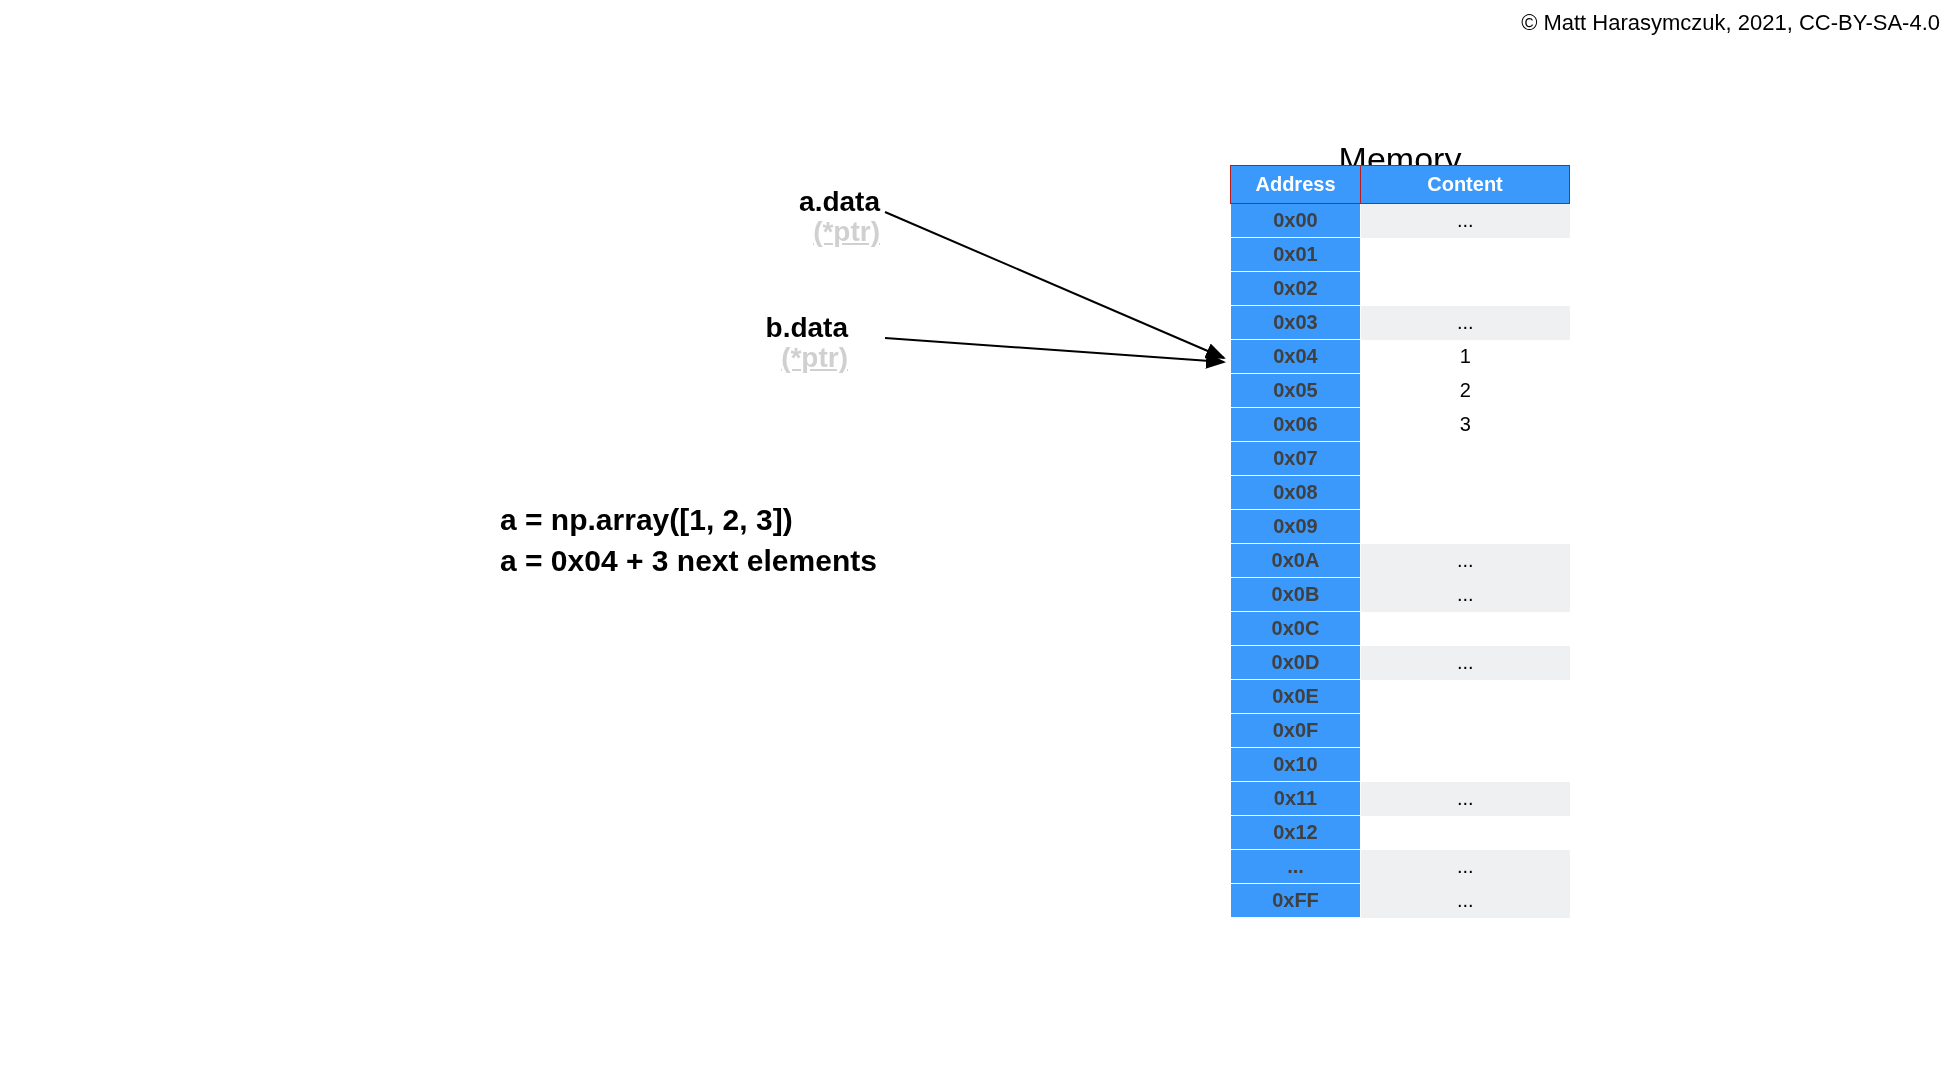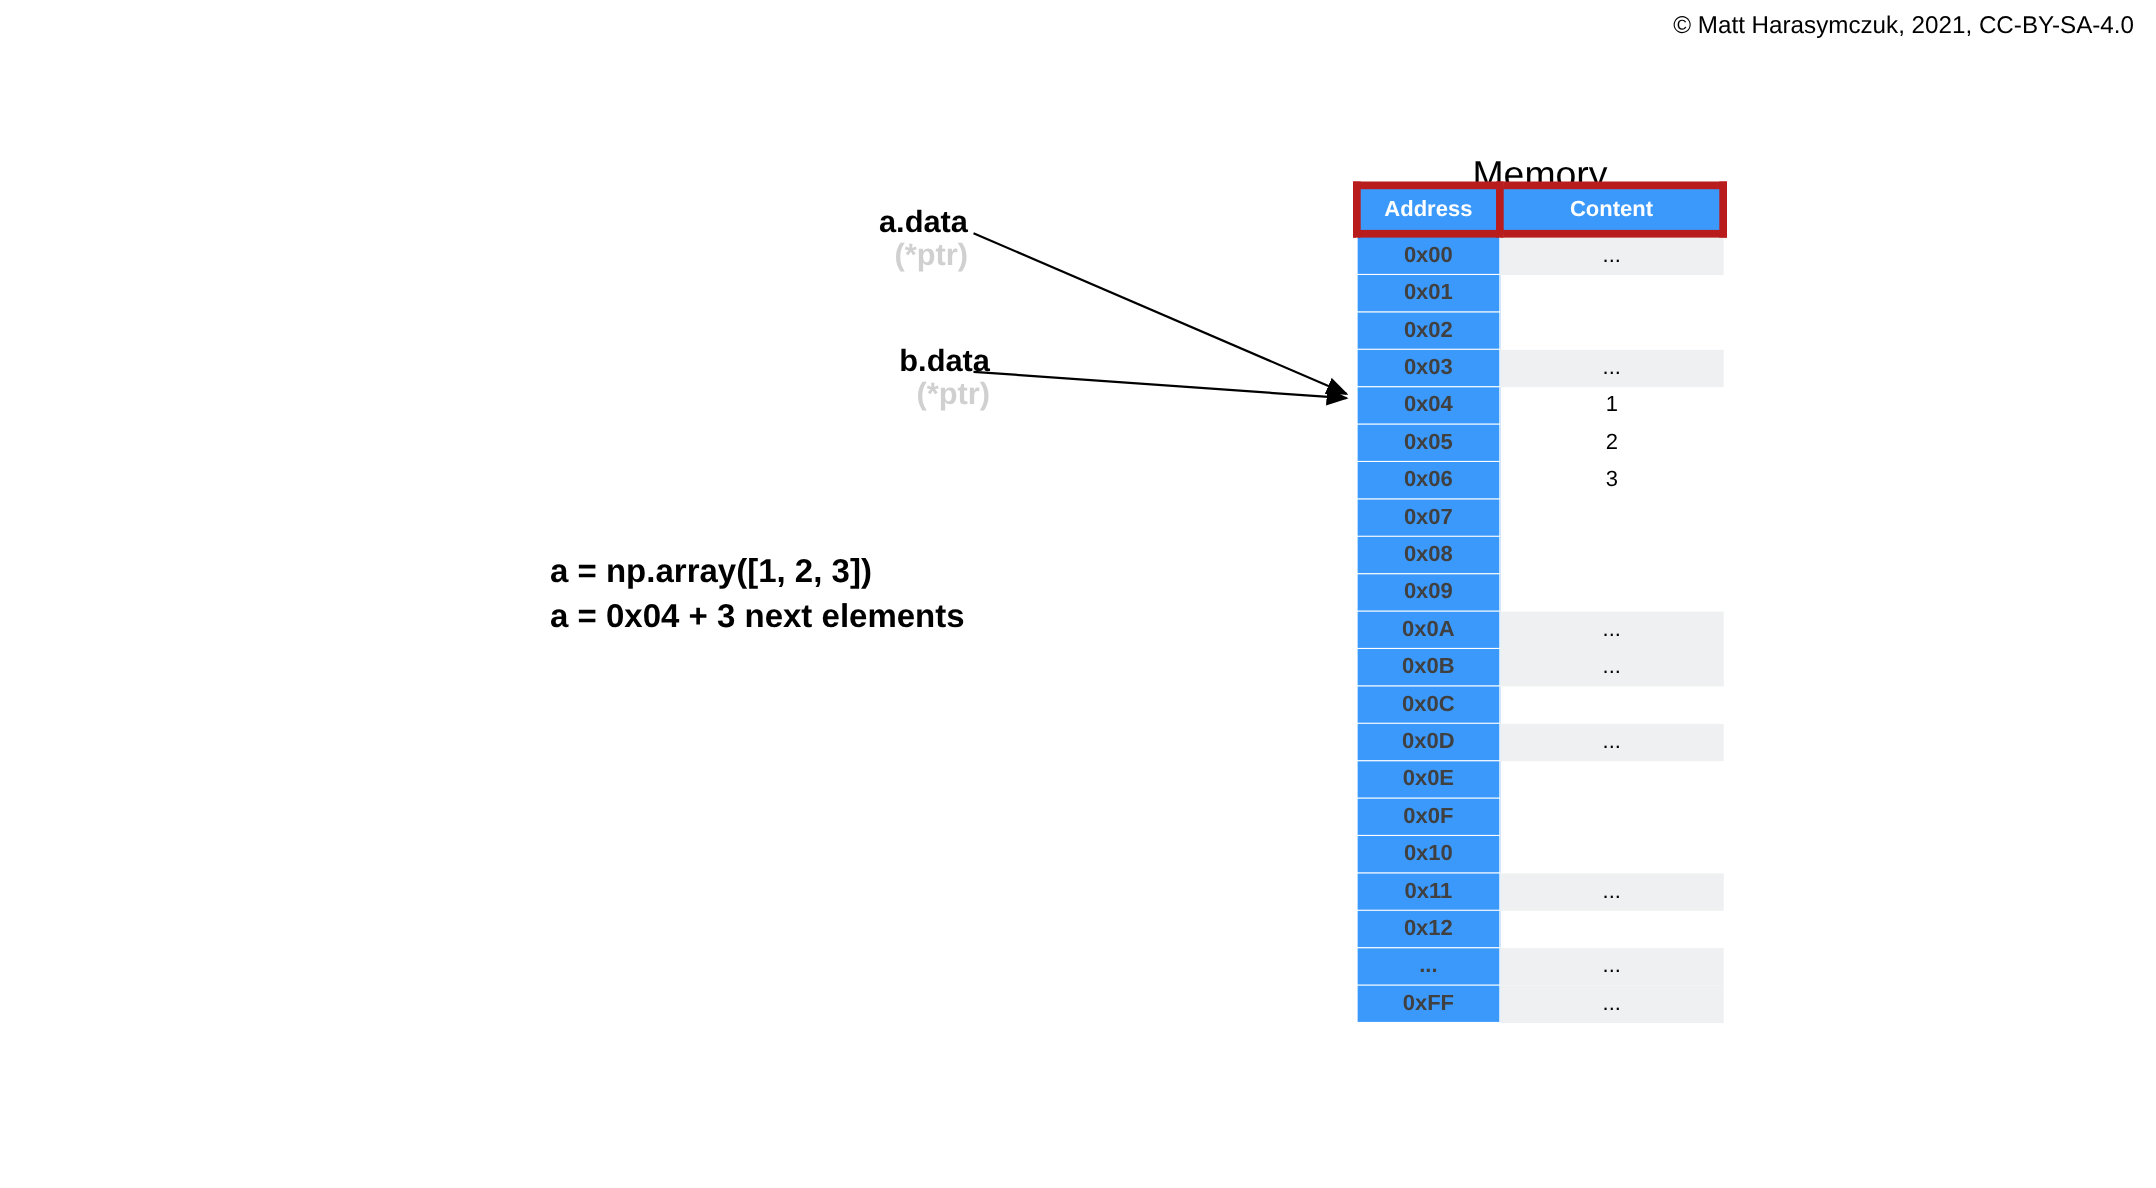--- a/index.html
+++ b/index.html
@@ -2,27 +2,27 @@
 <html><head>
 <meta charset="utf-8">
 <style>
   * { box-sizing: border-box; margin: 0; padding: 0; }
   html, body { width: 1960px; height: 1080px; font-family: -apple-system, Helvetica, Arial, sans-serif; background: #fff; color: #000; }
   .page { position: relative; width: 1960px; height: 1080px; }
   .copyright { position: absolute; top: 10px; right: 20px; font-weight: 400; font-size: 22px; }
   .title { position: absolute; top: 65px; left: 30px; font-size: 56px; font-weight: 700; }
   .ptr-block { position: absolute; text-align: right; }
   .ptr-a { top: 186px; left: 710px; width: 170px; }
-  .ptr-b { top: 312px; left: 730px; width: 170px; }
+  .ptr-b { top: 312px; left: 678px; width: 170px; }
   .ptr-label { font-size: 28px; font-weight: 700; }
-  .ptr-sub { font-size: 28px; font-weight: 700; color: #d0d0d0; margin-top: -2px; }
+  .ptr-sub { font-size: 28px; font-weight: 700; color: #d0d0d0; margin-top: -2px; text-decoration: underline; }
   .code-block { position: absolute; top: 500px; left: 500px; font-size: 30px; font-weight: 700; line-height: 1.35; }
   .mem-title { position: absolute; top: 120px; left: 1230px; width: 340px; text-align: center; font-size: 34px; margin-top: 20px; }
   .mem-table { position: absolute; top: 165px; left: 1230px; width: 340px; border-collapse: collapse; font-size: 20px; }
-  .mem-table th { background: #3b99fc; color: #fff; font-weight: 700; padding: 7px 0; border: 7px solid #b91c1c; }
+  .mem-table th { background: #3b99fc; color: #fff; font-weight: 700; padding: 7px 0; border: 1px solid #b91c1c; }
   .mem-table td.addr { background: #3b99fc; color: #404040; font-weight: 700; text-align: center; width: 130px; padding: 5px 0; border: 1px solid #fff; }
   .mem-table td.content { text-align: center; padding: 5px 0; }
   .mem-table tr.shade td.content { background: #eef0f1; }
   svg.arrows { position: absolute; top: 0; left: 0; width: 1960px; height: 1080px; pointer-events: none; }
 </style>
 </head>
 <body>
 
 <div class="page">
 

